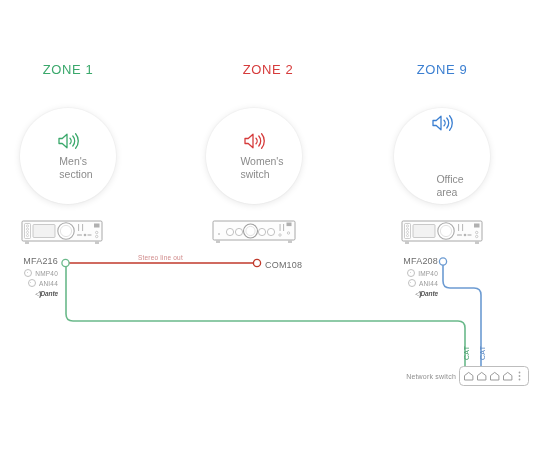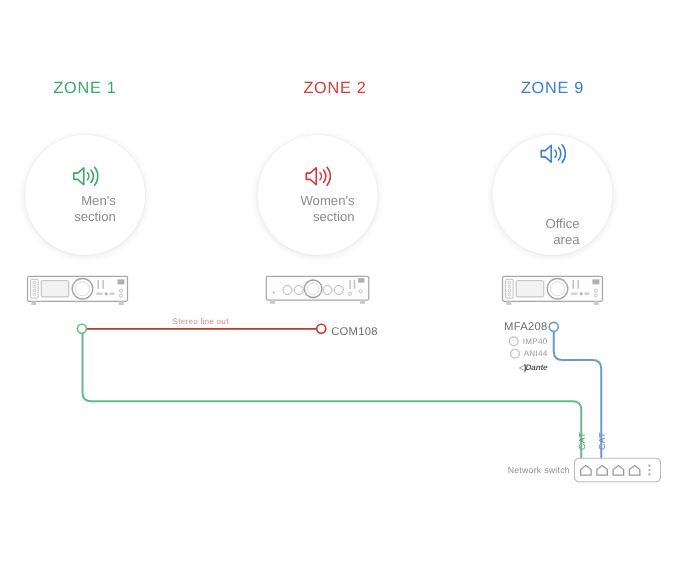--- a/index.html
+++ b/index.html
@@ -39,21 +39,21 @@
     justify-content:center;
   }
   #zone1-bubble{left:20px;top:108px;}
   #zone2-bubble{left:206px;top:108px;}
   #zone3-bubble{left:394px;top:108px;gap:36px;}
   .zone-bubble .spk{margin-bottom:5px;display:block;line-height:0;}
   .zone-bubble .zlabel{
     font-size:10.5px;
     color:#8b8b8b;
     line-height:12.5px;
-    text-align:right;
+    text-align:left;
     white-space:pre-line;
     margin-left:16px;
   }
 
   
   .device{position:absolute;}
   #dev1{left:16px;top:217px;}
   #dev2{left:208px;top:218px;}
   #dev3{left:396px;top:217px;}
 
@@ -149,21 +149,21 @@
   <div class="zone-bubble" id="zone2-bubble">
     <span class="spk">
       <svg width="22" height="18" viewBox="0 0 22 18">
         <path d="M2 6.5 h3.2 L10 2.2 v13.6 L5.2 11.5 H2 z" fill="none" stroke="#d63b3b" stroke-width="1.3" stroke-linejoin="round"></path>
         <path d="M13 6.2 a4 4 0 0 1 0 5.6" fill="none" stroke="#d63b3b" stroke-width="1.3" stroke-linecap="round"></path>
         <path d="M15.8 4 a7.6 7.6 0 0 1 0 10" fill="none" stroke="#d63b3b" stroke-width="1.3" stroke-linecap="round"></path>
         <path d="M18.6 1.8 a11 11 0 0 1 0 14.4" fill="none" stroke="#d63b3b" stroke-width="1.3" stroke-linecap="round"></path>
       </svg>
     </span>
     <div class="zlabel">Women's
-section</div>
+switch</div>
   </div>
 
   <div class="zone-bubble" id="zone3-bubble">
     <span class="spk">
       <svg width="22" height="18" viewBox="0 0 22 18">
         <path d="M2 6.5 h3.2 L10 2.2 v13.6 L5.2 11.5 H2 z" fill="none" stroke="#3b7fd1" stroke-width="1.3" stroke-linejoin="round"></path>
         <path d="M13 6.2 a4 4 0 0 1 0 5.6" fill="none" stroke="#3b7fd1" stroke-width="1.3" stroke-linecap="round"></path>
         <path d="M15.8 4 a7.6 7.6 0 0 1 0 10" fill="none" stroke="#3b7fd1" stroke-width="1.3" stroke-linecap="round"></path>
         <path d="M18.6 1.8 a11 11 0 0 1 0 14.4" fill="none" stroke="#3b7fd1" stroke-width="1.3" stroke-linecap="round"></path>
       </svg>
@@ -188,20 +188,34 @@
       <rect x="61" y="17" width="5" height="2" rx=".6" fill="#d0d0d0"></rect>
       <circle cx="69" cy="18" r="1.3" fill="#b5b5b5"></circle>
       <rect x="71.5" y="17" width="4" height="2" rx=".6" fill="#d0d0d0"></rect>
       <rect x="78" y="6.5" width="5.5" height="4" fill="#b0b0b0"></rect>
       <circle cx="80.7" cy="15.5" r="1.2" fill="none" stroke="#b8b8b8" stroke-width=".7"></circle>
       <circle cx="80.7" cy="19.5" r="1.2" fill="none" stroke="#b8b8b8" stroke-width=".7"></circle>
       <rect x="9" y="24" width="4" height="3" fill="#c9c9c9"></rect>
       <rect x="79" y="24" width="4" height="3" fill="#c9c9c9"></rect>
     </svg>
   </div>
+  <div class="dev-block" id="dev1-block">
+    <div class="dev-name">MFA216</div>
+    <div class="mod-row">
+      <span class="mod-dot"></span>
+      <span class="mod-name">NMP40</span>
+    </div>
+    <div class="mod-row">
+      <span class="mod-dot"></span>
+      <span class="mod-name">ANI44</span>
+    </div>
+    <div class="dante">
+      <span class="d-mark">◁)</span><span>Dante</span>
+    </div>
+  </div>
 
   <div class="device" id="dev2">
     <svg width="92" height="30" viewBox="0 0 92 30">
       <rect x="5" y="3" width="82" height="19" rx="1.2" fill="#fdfdfd" stroke="#a8a8a8" stroke-width="1"></rect>
       <circle cx="11" cy="16" r="1" fill="#c5c5c5"></circle>
       <circle cx="22" cy="14" r="3.6" fill="#fff" stroke="#b2b2b2" stroke-width=".8"></circle>
       <circle cx="31" cy="14" r="3.6" fill="#fff" stroke="#b2b2b2" stroke-width=".8"></circle>
       <circle cx="42.5" cy="13" r="7" fill="#fff" stroke="#a0a0a0" stroke-width="1.1"></circle>
       <circle cx="42.5" cy="13" r="4.6" fill="#fff" stroke="#cfcfcf" stroke-width=".6"></circle>
       <circle cx="54" cy="14" r="3.6" fill="#fff" stroke="#b2b2b2" stroke-width=".8"></circle>

